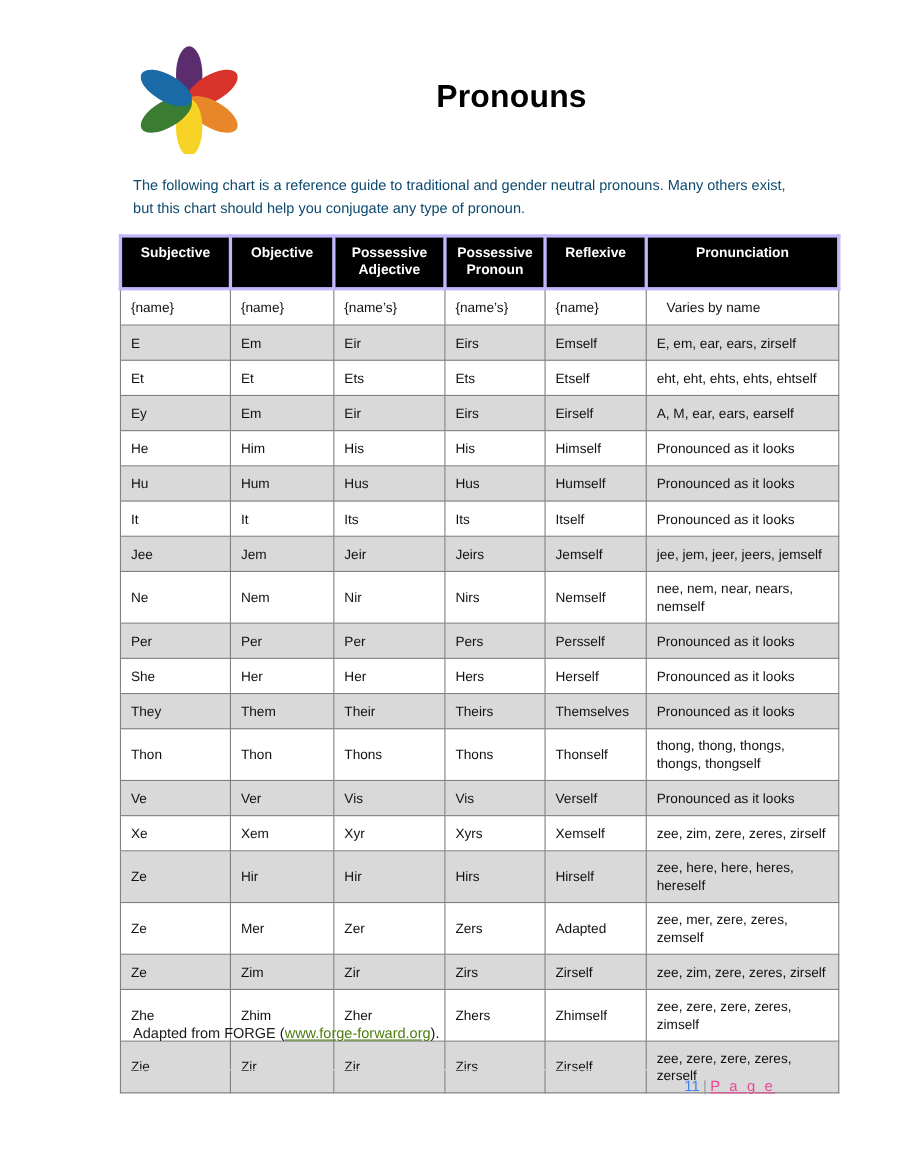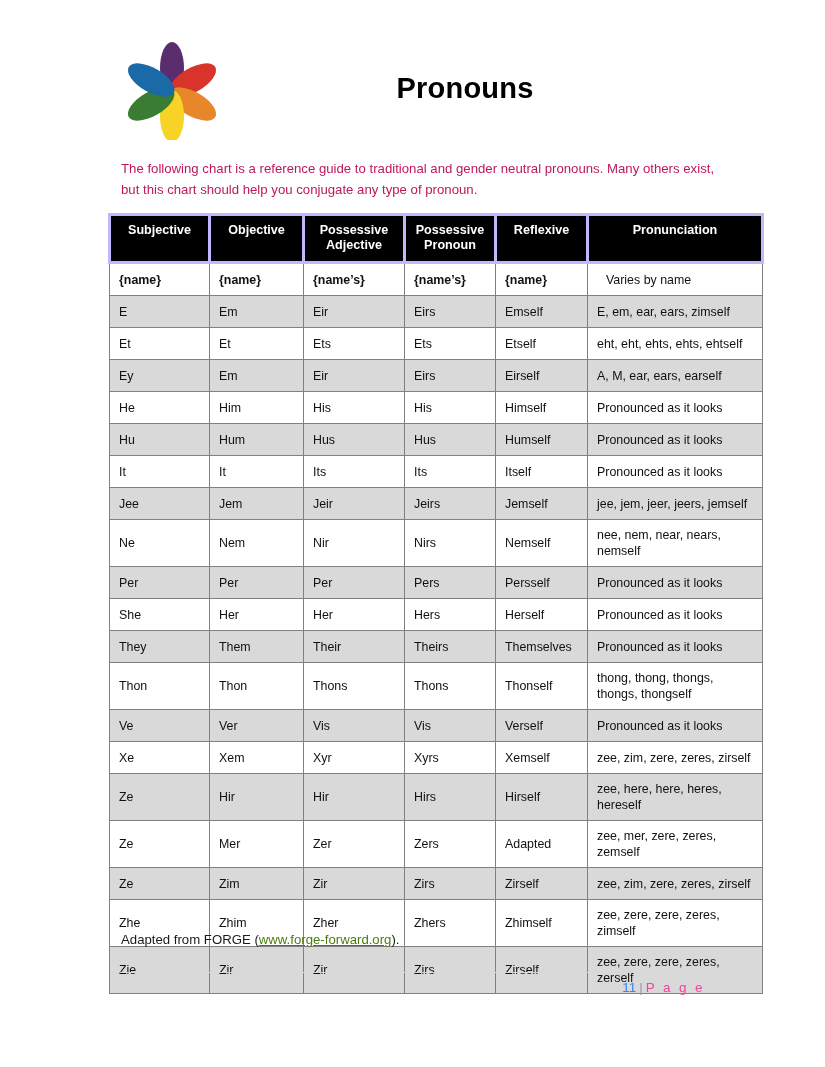--- a/index.html
+++ b/index.html
@@ -52,21 +52,21 @@
   }
 
   
   .intro {
     position: absolute;
     left: 121px;
     top: 158px;
     width: 600px;
     font-size: 13.2px;
     line-height: 21px;
-    color: #be185d;
+    color: #0c4a6e;
   }
 
   
   .table-wrap {
     position: absolute;
     left: 108px;
     top: 213px;
     width: 653px;
   }
   table.pronouns {
@@ -102,21 +102,21 @@
     color: #111111;
     height: 17px;
   }
   table.pronouns tbody tr.shaded td {
     background: #d9d9d9;
   }
   table.pronouns tbody tr.plain td {
     background: #ffffff;
   }
   table.pronouns tbody tr.namerow td {
-    font-weight: bold;
+    font-weight: normal;
     background: #ffffff;
   }
   table.pronouns tbody tr.namerow td.pron {
     font-weight: normal;
     padding-left: 18px;
   }
 
   
   .source {
     position: absolute;
@@ -229,21 +229,21 @@
             <td>{name’s}</td>
             <td>{name}</td>
             <td class="pron">Varies by name</td>
           </tr>
           <tr class="shaded">
             <td>E</td>
             <td>Em</td>
             <td>Eir</td>
             <td>Eirs</td>
             <td>Emself</td>
-            <td class="pron">E, em, ear, ears, zimself</td>
+            <td class="pron">E, em, ear, ears, zirself</td>
           </tr>
           <tr class="plain">
             <td>Et</td>
             <td>Et</td>
             <td>Ets</td>
             <td>Ets</td>
             <td>Etself</td>
             <td class="pron">eht, eht, ehts, ehts, ehtself</td>
           </tr>
           <tr class="shaded">

